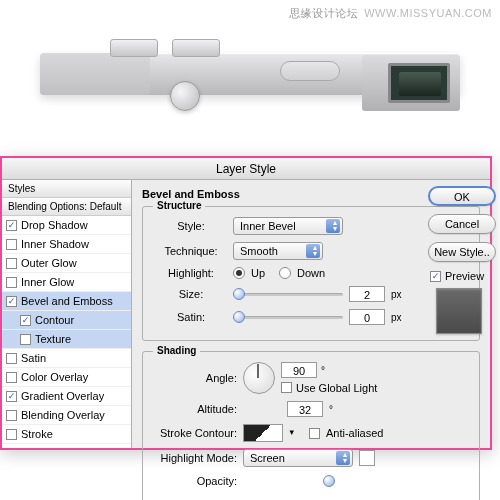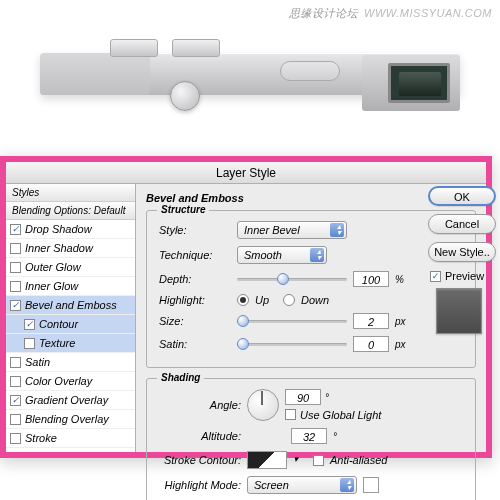--- a/index.html
+++ b/index.html
@@ -1,44 +1,44 @@
 <!DOCTYPE html>
 <html><head>
 <meta charset="utf-8">
 <style>
 * { box-sizing: border-box; margin: 0; padding: 0; font-family: "Lucida Grande", Arial, sans-serif; font-size: 11px; }
 body { background: #fff; width: 500px; height: 500px; overflow: hidden; }
-.watermark { position: absolute; top: 6px; right: 8px; color: #bbb; font-size: 11px; letter-spacing: 0.5px; font-style: italic; }
+.watermark { position: absolute; top: 6px; right: 8px; color: #bbb; font-size: 11px; letter-spacing: 0.5px; }
 .watermark .cn { color: #999; margin-right: 6px; }
 .camera-area { height: 150px; padding: 20px 30px; display: flex; align-items: center; justify-content: center; }
 .camera { width: 420px; height: 80px; position: relative; }
 .cam-body { position: absolute; top: 18px; left: 0; width: 420px; height: 42px; background: linear-gradient(#e8e8ea, #cfcfd2, #b8b8bb); border-radius: 4px; box-shadow: 0 4px 10px rgba(0,0,0,0.15), inset 0 1px 0 #fff; }
 .cam-grip { position: absolute; left: 0; top: 18px; width: 110px; height: 42px; background: linear-gradient(#d8d8da, #c0c0c3); border-radius: 4px; }
 .cam-dial1 { position: absolute; top: 4px; left: 70px; width: 48px; height: 18px; background: linear-gradient(#f0f0f2, #c6c6c9); border-radius: 3px; border: 1px solid #aaa; }
 .cam-dial2 { position: absolute; top: 4px; left: 132px; width: 48px; height: 18px; background: linear-gradient(#f0f0f2, #c6c6c9); border-radius: 3px; border: 1px solid #aaa; }
 .cam-knob { position: absolute; top: 46px; left: 130px; width: 30px; height: 30px; background: radial-gradient(circle at 35% 35%, #f6f6f8, #b8b8bb); border-radius: 50%; border: 1px solid #999; box-shadow: 0 2px 4px rgba(0,0,0,0.2); }
 .cam-slot { position: absolute; top: 26px; left: 240px; width: 60px; height: 20px; background: linear-gradient(#e6e6e8, #d0d0d3); border: 1px solid #aaa; border-radius: 10px; }
 .cam-lens-block { position: absolute; top: 20px; right: 0; width: 98px; height: 56px; background: linear-gradient(#dcdcde, #b0b0b3); border-radius: 3px; }
 .cam-lens { position: absolute; top: 28px; right: 10px; width: 62px; height: 40px; background: #2a3a34; border: 3px solid #888; border-radius: 2px; }
 .cam-lens-inner { position: absolute; top: 6px; left: 8px; width: 42px; height: 24px; background: linear-gradient(#4a5a52, #1a2620); border-radius: 2px; }
 
-.dialog { position: absolute; top: 156px; left: 0; right: 8px; border: 6px solid #ec4899; background: #ececec; box-shadow: 0 4px 16px rgba(0,0,0,0.2); }
+.dialog { position: absolute; top: 156px; left: 0; right: 8px; border: 2px solid #ec4899; background: #ececec; box-shadow: 0 4px 16px rgba(0,0,0,0.2); }
 .titlebar { height: 22px; background: linear-gradient(#f6f6f6, #dcdcdc); border-bottom: 1px solid #b0b0b0; text-align: center; line-height: 22px; font-size: 12px; }
-.dialog-body { display: flex; height: 268px; font-style: italic; }
+.dialog-body { display: flex; height: 268px; }
 .sidebar { width: 130px; border-right: 1px solid #b0b0b0; background: #fff; overflow: hidden; }
 .sidebar-hdr { background: linear-gradient(#fdfdfd, #e4e4e4); border-bottom: 1px solid #ccc; padding: 3px 6px; font-size: 10px; }
 .style-row { display: flex; align-items: center; padding: 3px 4px; border-bottom: 1px solid #eee; gap: 4px; }
 .style-row.sel { background: #c5d6f2; }
 .style-row.sub { padding-left: 18px; }
 .chk { width: 11px; height: 11px; border: 1px solid #888; background: #fff; display: inline-flex; align-items: center; justify-content: center; font-size: 9px; color: #2a5db0; }
 .main { flex: 1; padding: 8px 10px; position: relative; }
 .fieldset { border: 1px solid #b0b0b0; border-radius: 3px; padding: 10px 12px 8px; margin-bottom: 10px; position: relative; }
 .legend { position: absolute; top: -7px; left: 10px; background: #ececec; padding: 0 4px; font-weight: bold; font-size: 10px; }
 .row { display: flex; align-items: center; margin-bottom: 7px; gap: 6px; }
-.lbl { width: 72px; text-align: left; }
+.lbl { width: 72px; text-align: center; }
 .lbl2 { width: 82px; text-align: right; }
 .select { height: 18px; background: linear-gradient(#fdfdfd, #e6e6e6); border: 1px solid #999; border-radius: 3px; padding: 0 18px 0 6px; position: relative; display: inline-flex; align-items: center; }
 .select::after { content: ""; position: absolute; right: 2px; top: 1px; width: 14px; height: 14px; background: linear-gradient(#9cb8e8, #5a86d0); border-radius: 2px; }
 .select .arr { position: absolute; right: 5px; top: 2px; font-size: 8px; color: #fff; z-index: 1; line-height: 6px; }
 .slider { width: 110px; height: 14px; position: relative; }
 .slider-track { position: absolute; top: 6px; left: 0; right: 0; height: 3px; background: #c8c8c8; border-radius: 2px; border-top: 1px solid #aaa; }
 .slider-thumb { position: absolute; top: 1px; width: 12px; height: 12px; background: radial-gradient(circle at 30% 30%, #fff, #bcd0f0 60%, #7aa0d8); border: 1px solid #6a8cc0; border-radius: 50%; }
 .num { width: 36px; height: 16px; border: 1px solid #999; background: #fff; text-align: center; line-height: 16px; }
 .unit { font-size: 10px; }
 .radio { width: 12px; height: 12px; border: 1px solid #888; border-radius: 50%; background: #fff; display: inline-flex; align-items: center; justify-content: center; }
@@ -144,29 +144,20 @@
             </span>
         </div>
         <div class="row">
           <span class="lbl">Technique:</span>
           <span class="select" style="width:90px">
               <span>Smooth</span>
               <span class="arr">▴<br>▾</span>
             </span>
         </div>
         <div class="row">
-          <span class="lbl">Depth:</span>
-          <span class="slider">
-              <span class="slider-track"></span>
-              <span class="slider-thumb" style="left:40px"></span>
-            </span>
-          <span class="num">100</span>
-          <span class="unit">%</span>
-        </div>
-        <div class="row">
           <span class="lbl">Highlight:</span>
           <span class="radio on"></span>
           <span>Up</span>
           <span class="radio" style="margin-left:8px"></span>
           <span>Down</span>
         </div>
         <div class="row">
           <span class="lbl">Size:</span>
           <span class="slider">
               <span class="slider-track"></span>

